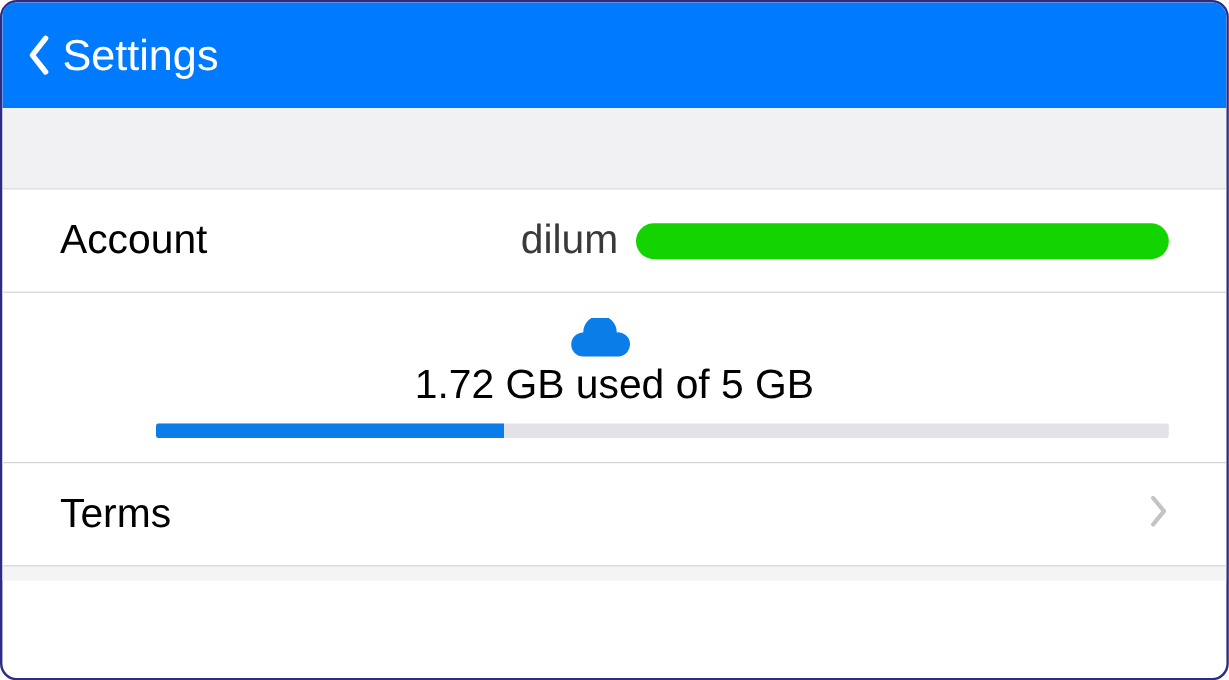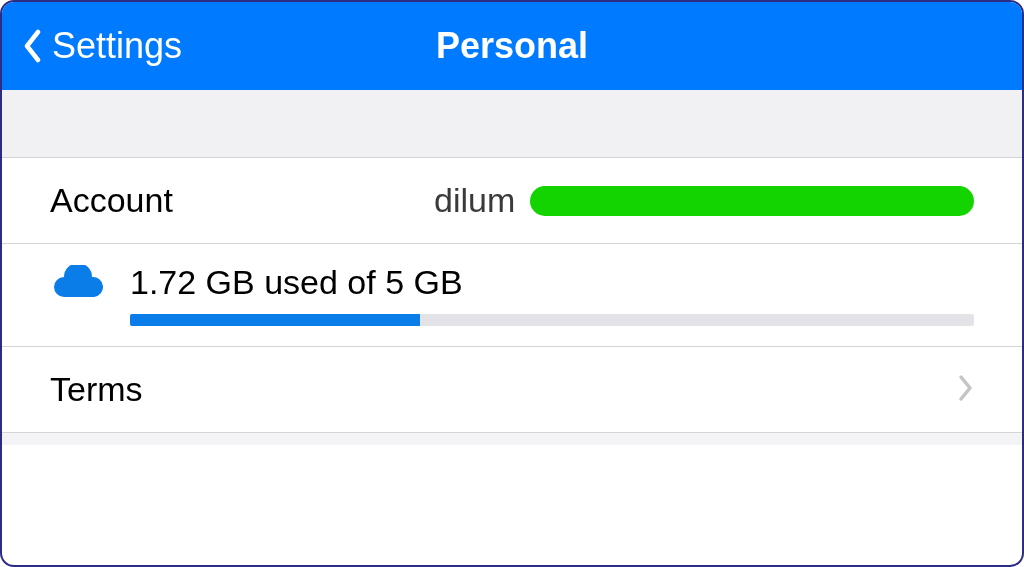--- a/index.html
+++ b/index.html
@@ -98,20 +98,21 @@
     .storage-row {
       display: flex;
       flex-direction: column;
       padding: 18px 48px 20px 48px;
       border-bottom: 1px solid #d4d4d8;
       position: relative;
     }
     .storage-top {
       display: flex;
       align-items: center;
+      flex-direction: column;
     }
     .cloud-icon {
       width: 56px;
       height: 40px;
       margin-right: 24px;
       display: flex;
       align-items: center;
       justify-content: center;
     }
     .storage-text {
@@ -144,21 +145,20 @@
 
 <div class="header">
   <div class="back-button">
     <span class="back-chevron">
       <svg width="18" height="34" viewBox="0 0 18 34" fill="none">
         <path d="M15 3 L4 17 L15 31" stroke="#ffffff" stroke-width="4.5" stroke-linecap="round" stroke-linejoin="round"></path>
       </svg>
     </span>
     <span>Settings</span>
   </div>
-  <div class="header-title">Personal</div>
 </div>
 
 <div class="spacer"></div>
 
 <div class="list">
 
   <div class="row">
     <span class="row-label">Account</span>
     <div class="account-value-wrap">
       <span class="account-value">dilum</span>

